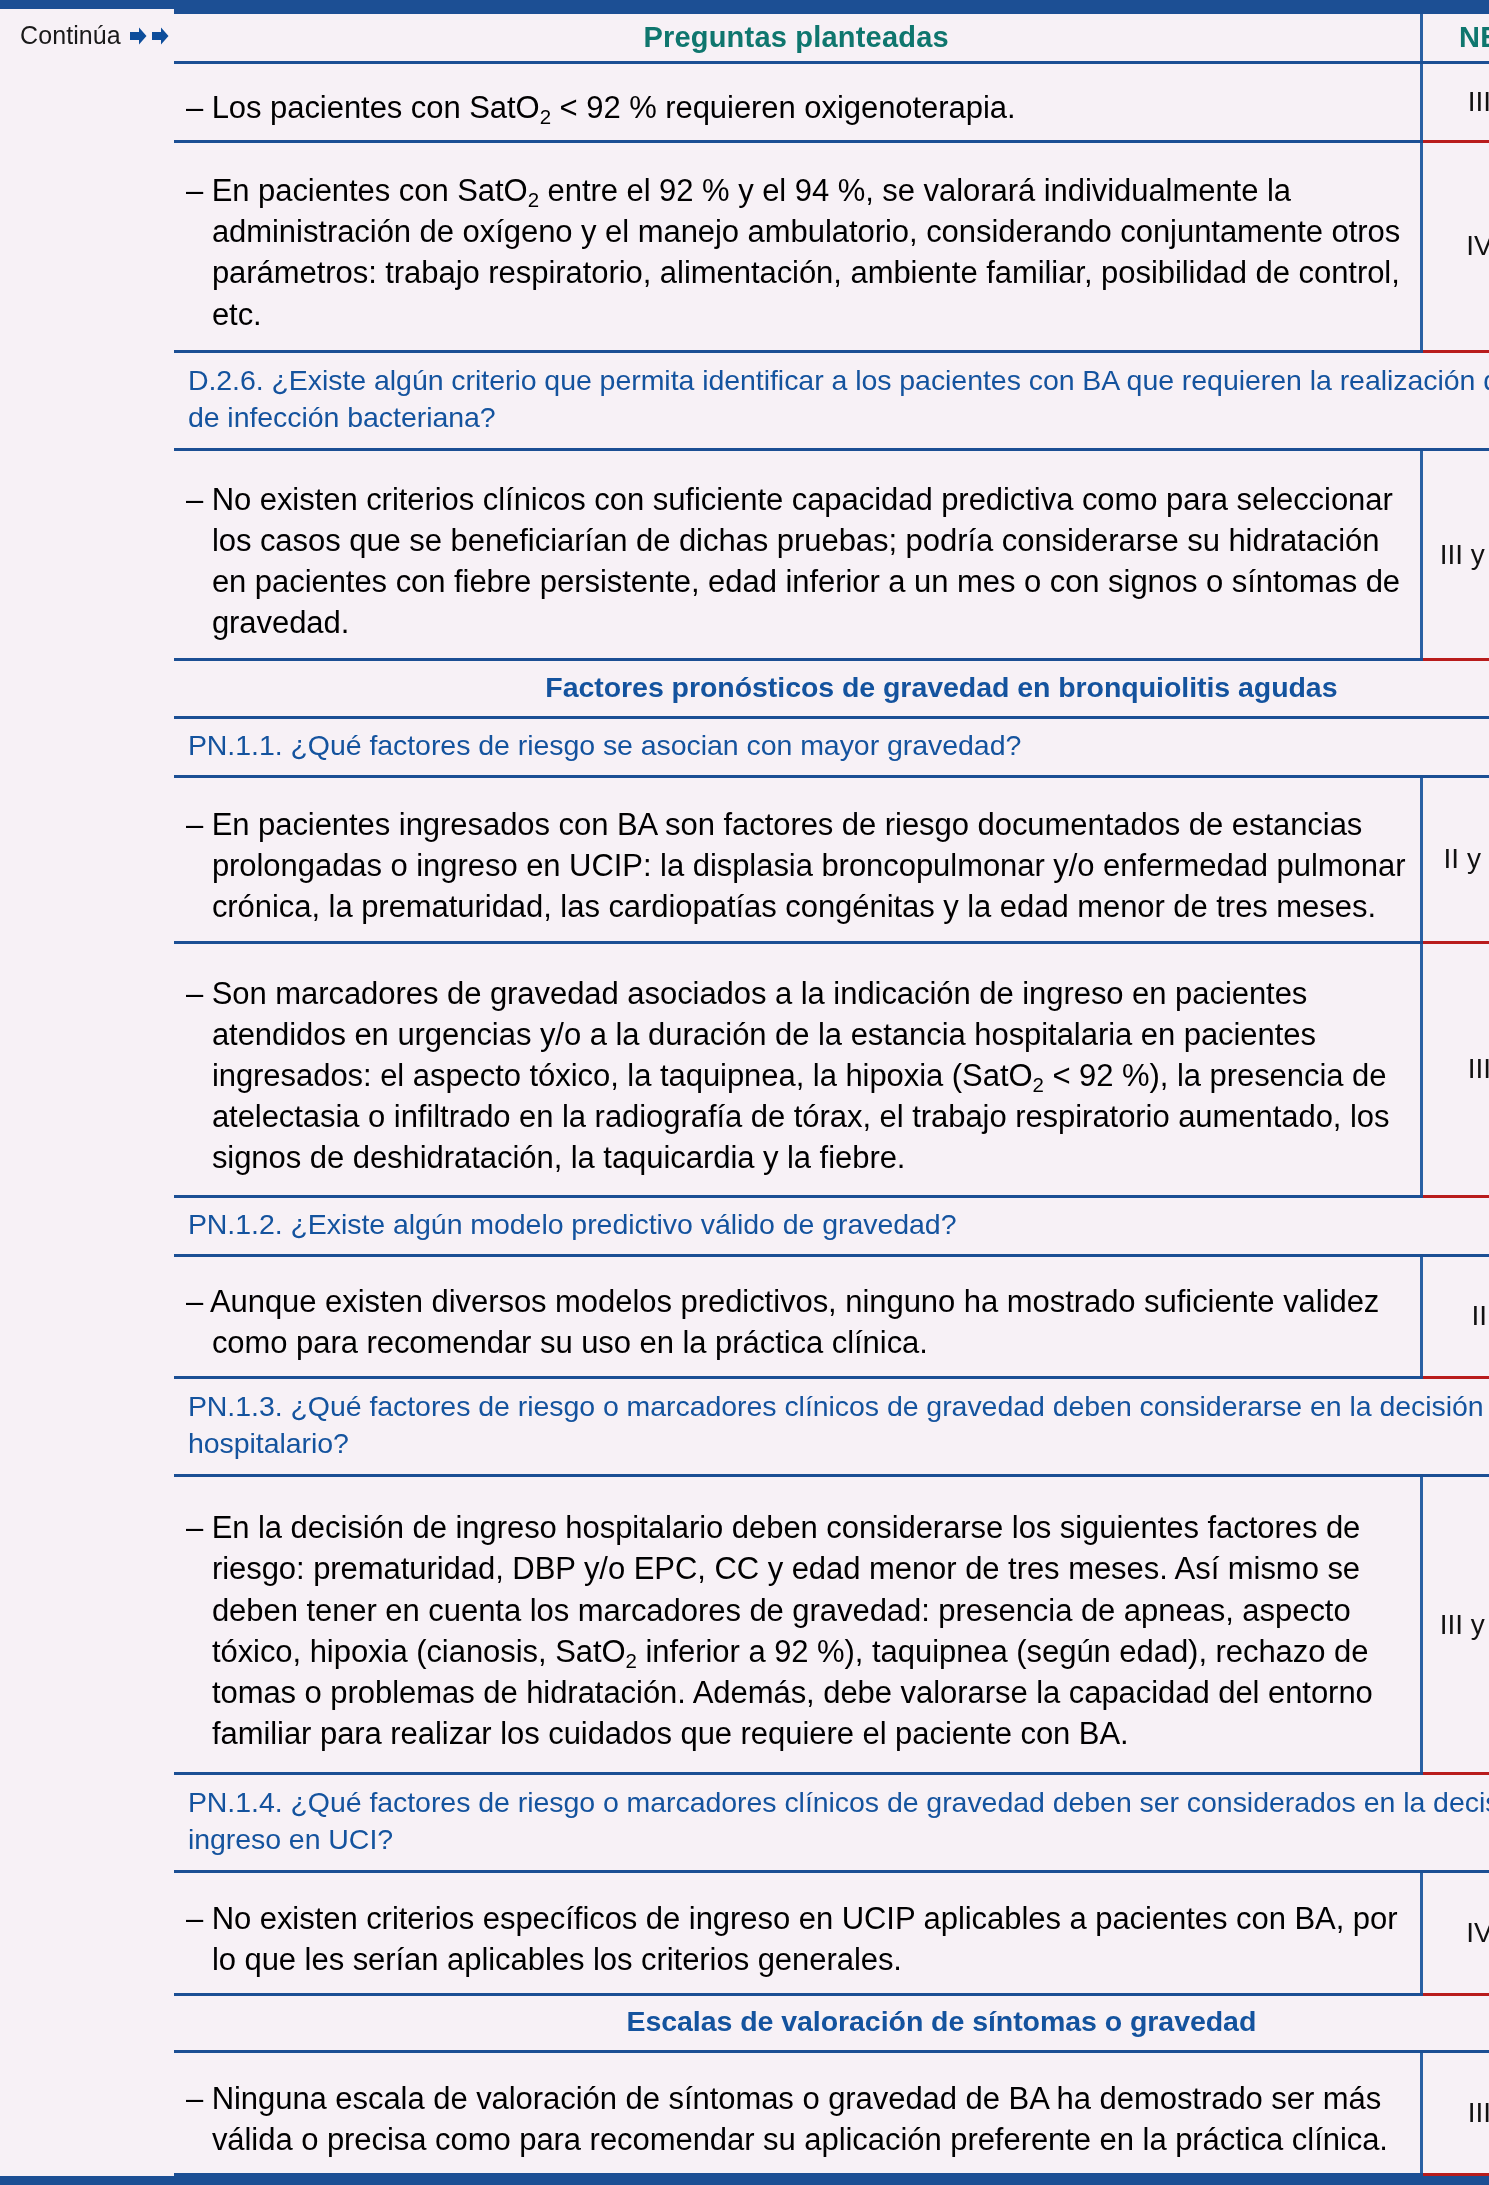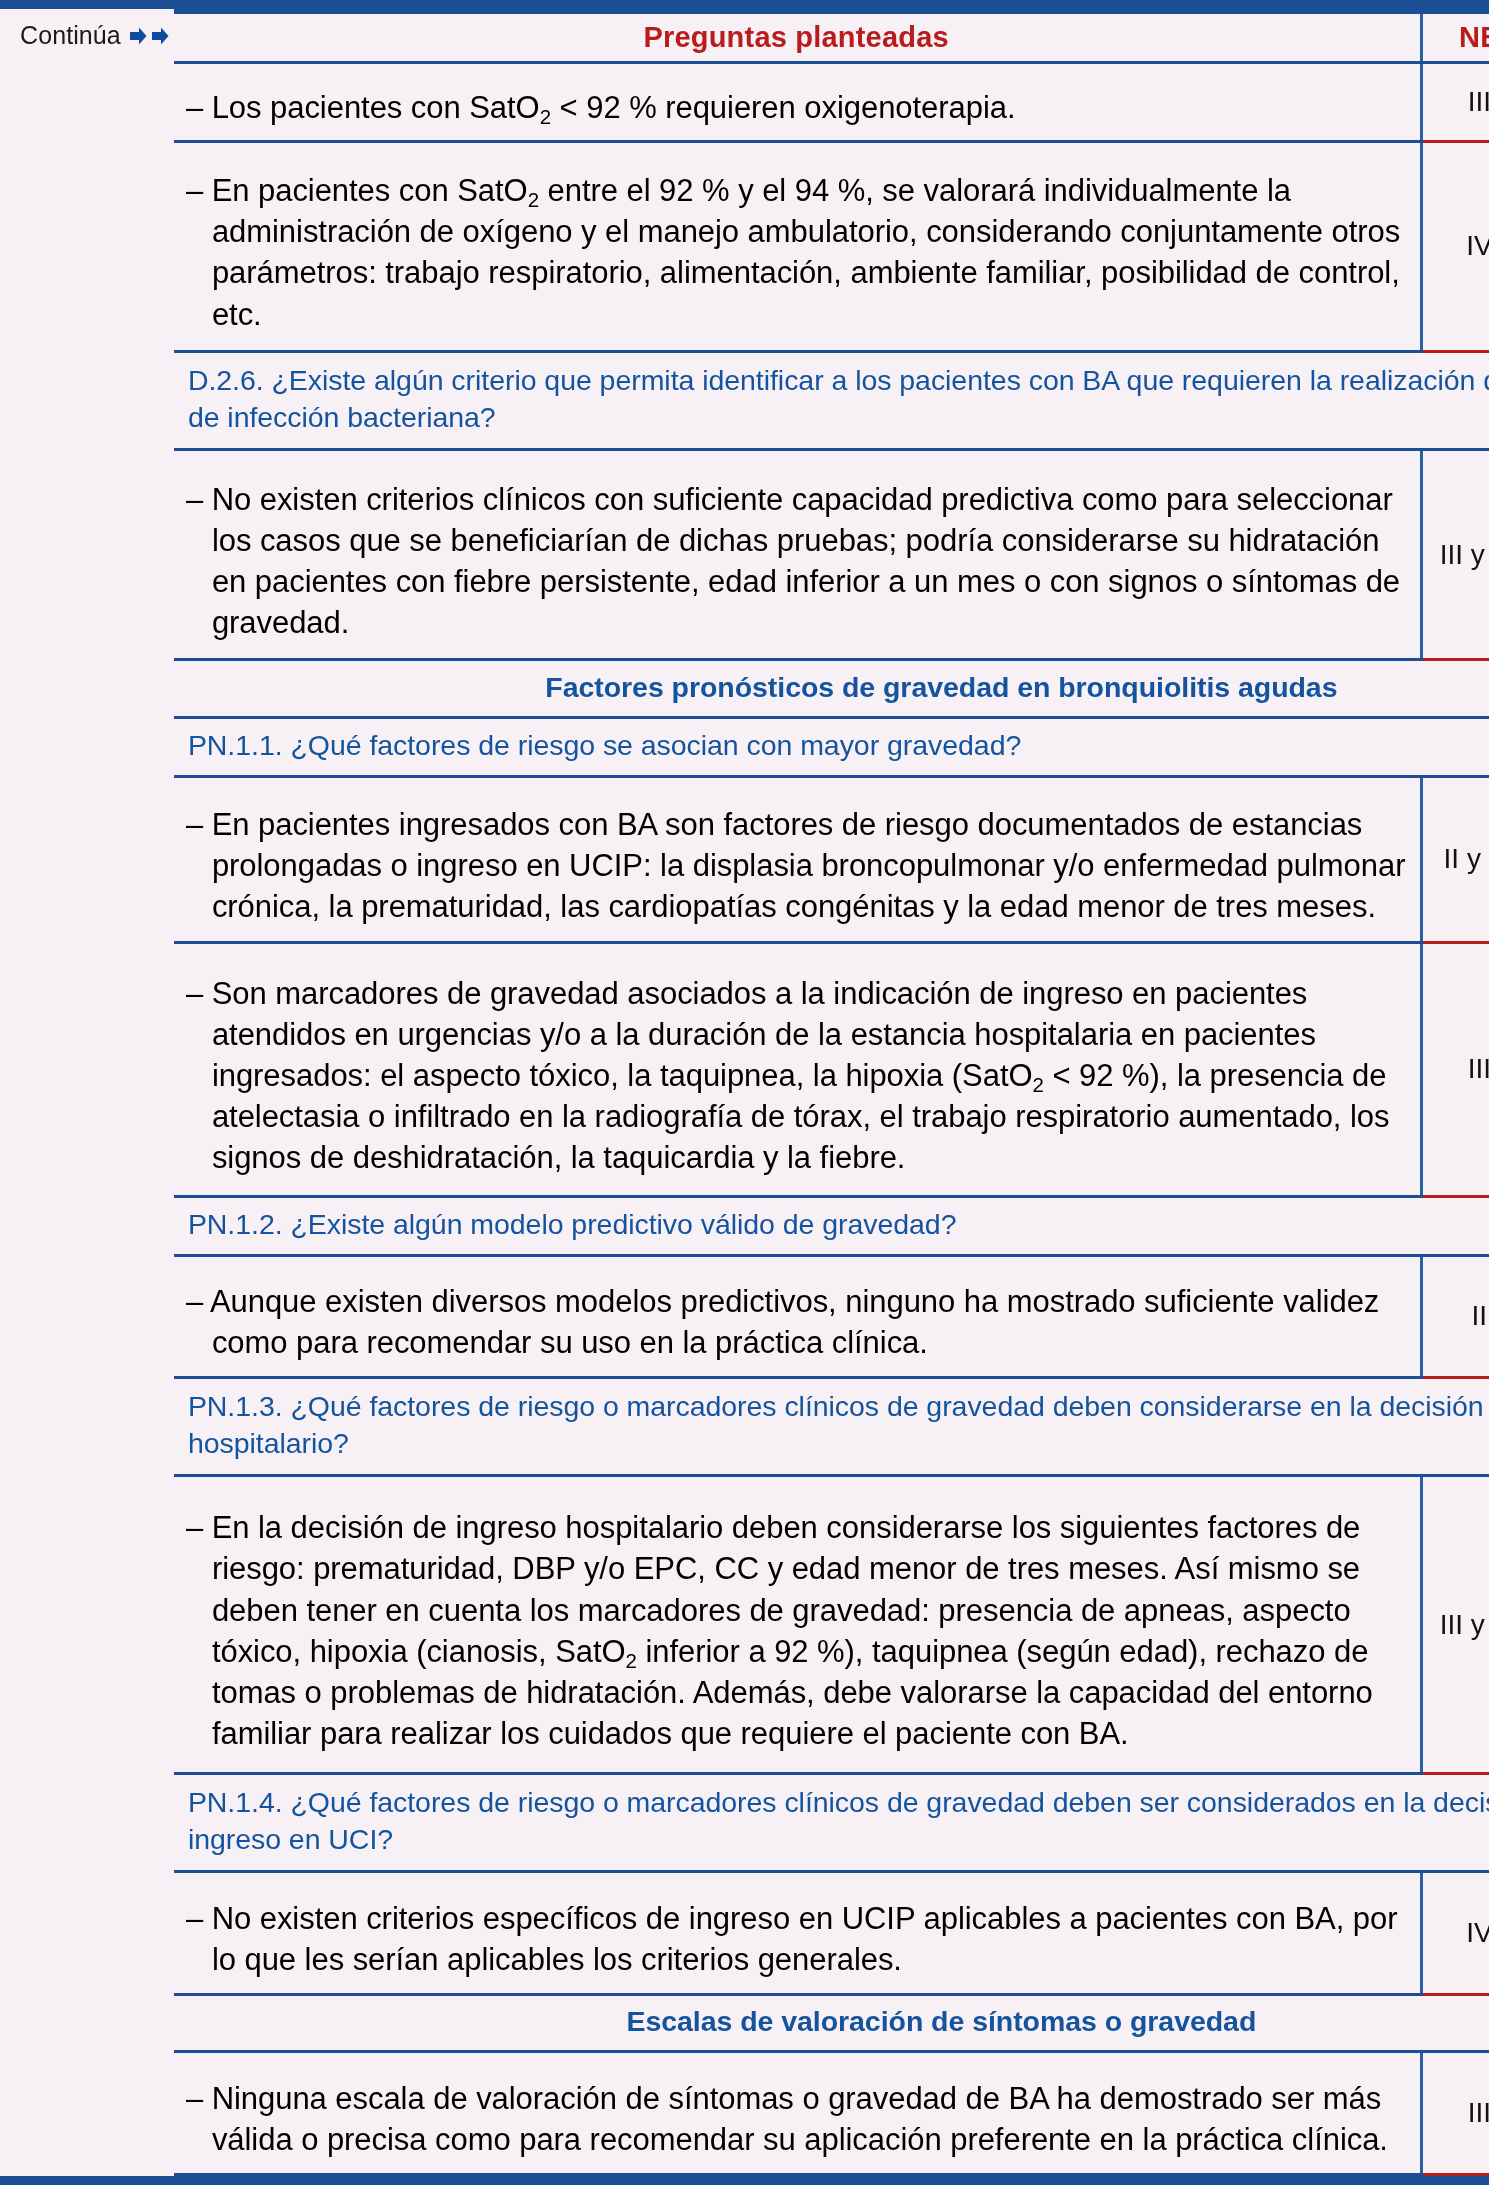--- a/index.html
+++ b/index.html
@@ -76,21 +76,21 @@
     padding: 0;
     background: #f7f1f6;
   }
 
   
   .hdr th {
     border-top: 5px solid #1c4f94;
     border-bottom: 3px solid #1c4f94;
     font-size: 29px;
     font-weight: bold;
-    color: #b91c1c;
+    color: #0f766e;
     text-align: center;
     height: 47px;
     letter-spacing: 0.2px;
   }
   .hdr th.hdr-preg { padding-right: 2px; }
   .hdr th.hdr-ne { border-left: 3px solid #2a61a4; }
   .hdr th.hdr-gr { border-left: 3px solid #2a61a4; margin-left: 8px; }
 
   
   tr.stmt > td.cell-text {

